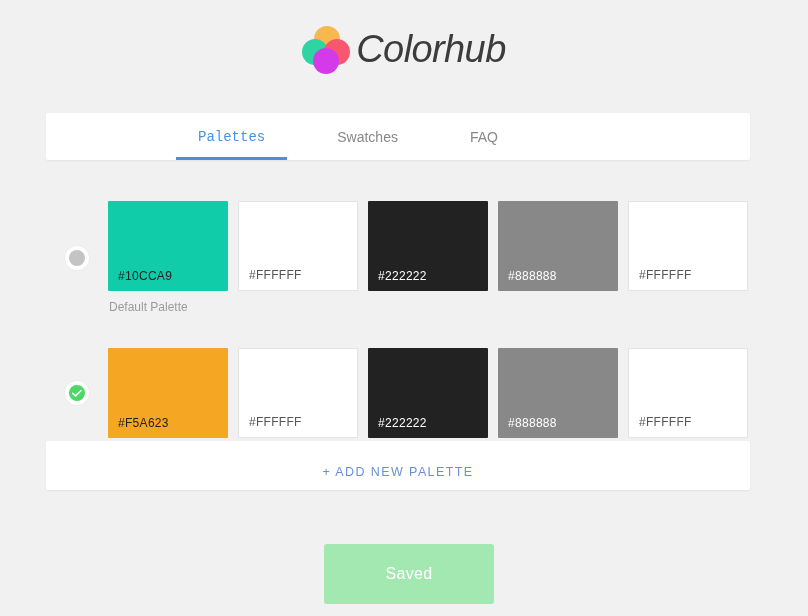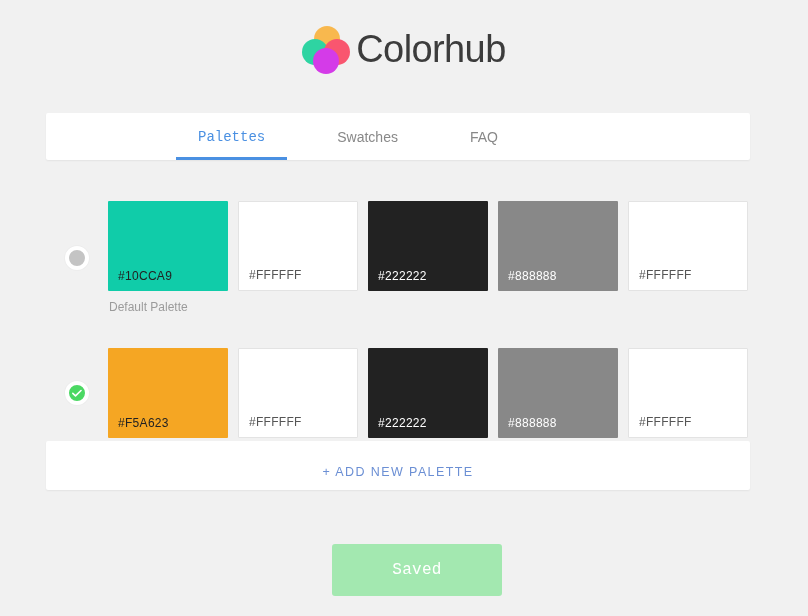--- a/index.html
+++ b/index.html
@@ -18,20 +18,21 @@
     position: relative;
   }
 
   
   .header {
     width: 100%;
     height: 100px;
     display: flex;
     align-items: center;
     justify-content: center;
+    font-style: italic;
   }
   .logo {
     display: flex;
     align-items: center;
     gap: 6px;
   }
   .logo-mark {
     width: 48px;
     height: 48px;
     position: relative;
@@ -183,30 +184,30 @@
   .add-card .label {
     font-size: 12.5px;
     color: #6b8fd4;
     letter-spacing: 1.4px;
     margin-top: 12px;
   }
 
   
   .saved-btn {
     position: absolute;
-    left: 332px;
+    left: 324px;
     top: 544px;
     width: 170px;
-    height: 52px;
+    height: 60px;
     background: #a3e8b0;
     border: none;
     border-radius: 3px;
     color: #ffffff;
     font-size: 16px;
-    font-family: Liberation Mono, monospace;
+    font-family: Liberation Sans, sans-serif;
     cursor: default;
     letter-spacing: 0.3px;
   }
 </style>
 <style>.tab.active::after{background:#4A90E2;}</style></head>
 <body style="background: rgb(241, 241, 241);">
 
 <div class="header">
   <div class="logo">
     <div class="logo-mark">

